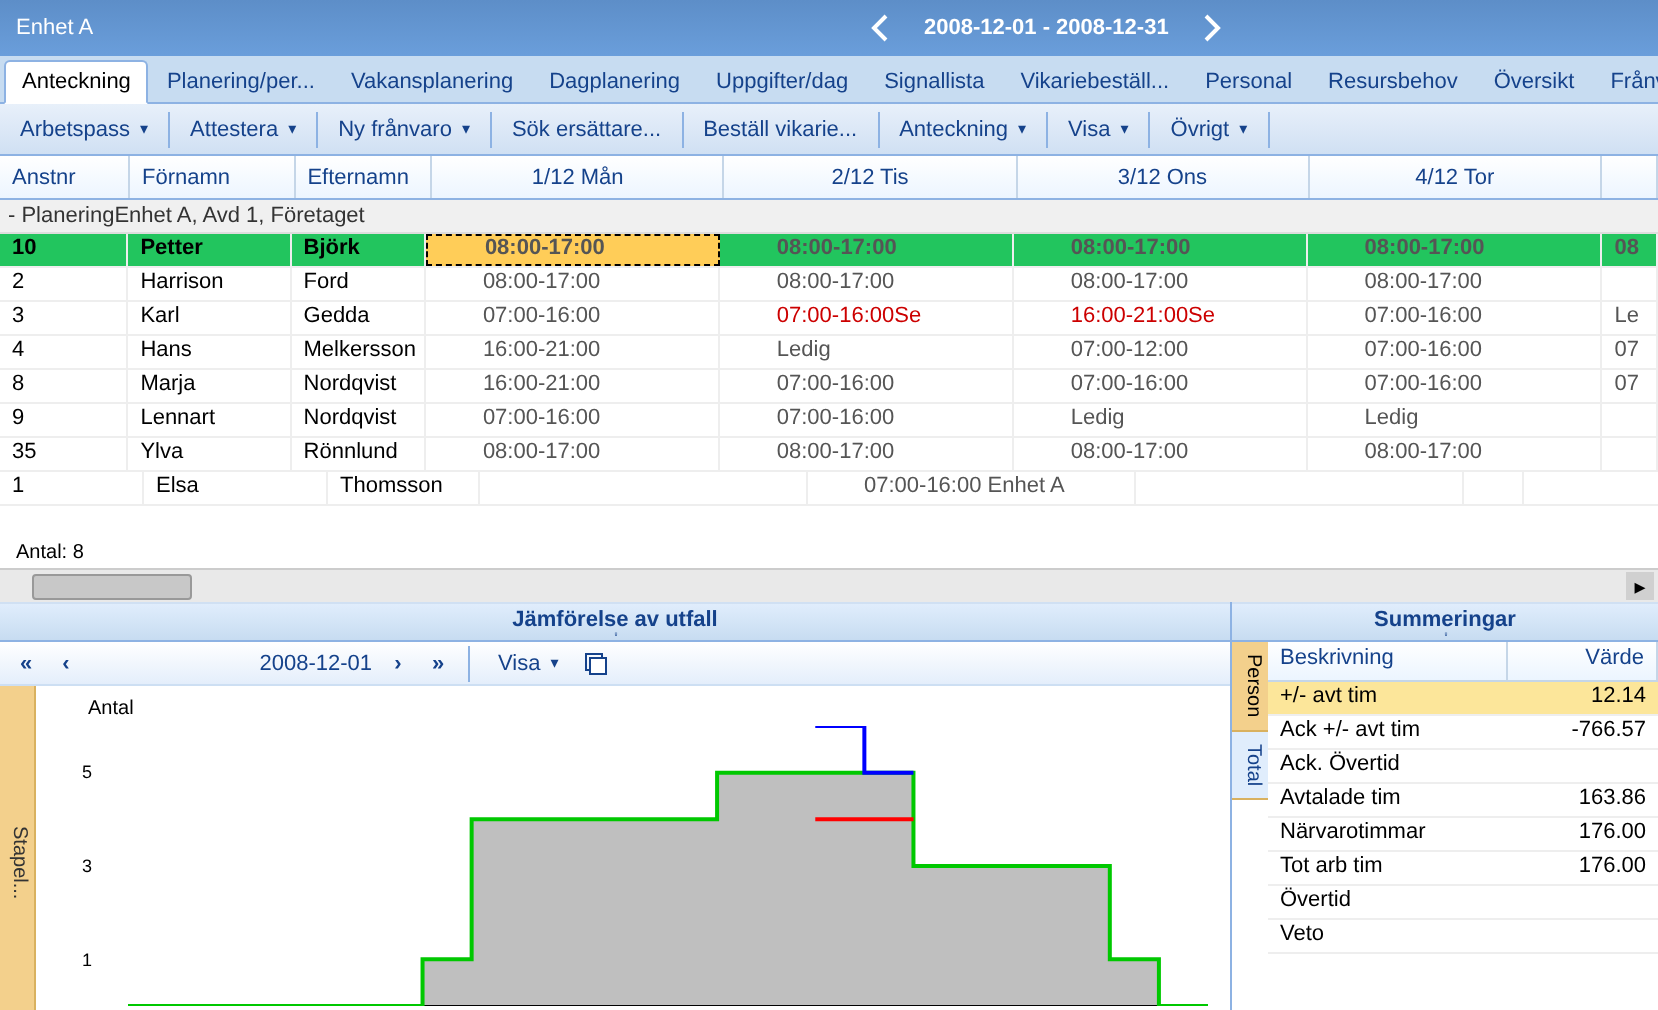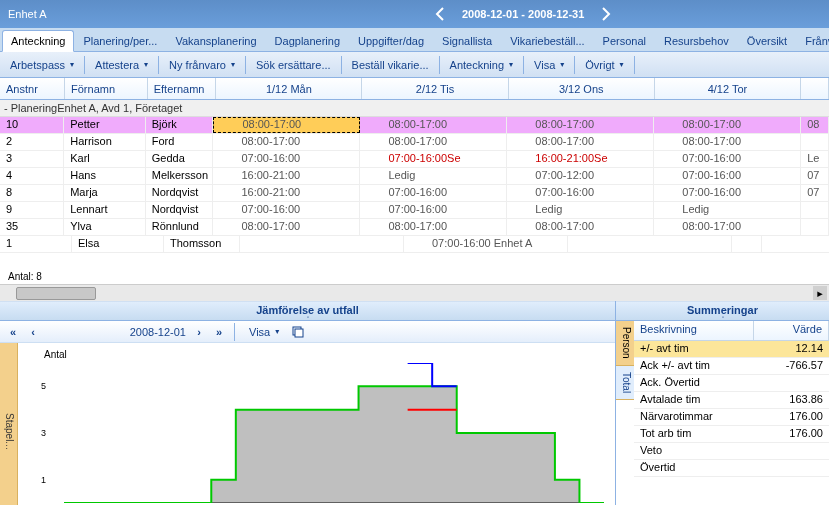--- a/index.html
+++ b/index.html
@@ -24,21 +24,21 @@
 .gh-cell { border-right: 1px solid #c5d6e8; padding: 3px 6px; color: #15428b; display: flex; align-items: center; justify-content: space-between; }
 .gh-cell .sort { font-size: 8px; color: #7a7a7a; }
 
 .grid-body { background: #fff; height: 184px; overflow: hidden; position: relative; }
 .grid-group { background: #f0f0f0; border-bottom: 1px solid #ddd; padding: 2px 4px; font-weight: normal; color: #333; }
 .grid-row { display: flex; height: 17px; border-bottom: 1px solid #eee; }
 .gc { border-right: 1px solid #eee; padding: 1px 6px; overflow: hidden; white-space: nowrap; color: #000; }
 .gc.time-cell { text-align: left; color: #555; }
 .gc.red { color: #cc0000; }
 .gc.sel { background: #ffcd58; border: 1px dashed #000; padding: 0 5px; }
-.grid-row.selected { background: #f0abfc; }
+.grid-row.selected { background: #22c55e; font-weight: bold; }
 
 .grid-scroll { height: 17px; background: #e9e9e9; border-top: 1px solid #ccc; display: flex; align-items: center; position: relative; }
 .grid-scroll .thumb { position: absolute; left: 16px; width: 80px; height: 13px; background: #c8c8c8; border: 1px solid #999; border-radius: 2px; }
 .grid-scroll .arrow-r { position: absolute; right: 2px; width: 14px; height: 14px; background: #d0d0d0; display: flex; align-items: center; justify-content: center; }
 
 .panels { display: flex; height: 218px; }
 .panel-left { width: 616px; border-right: 1px solid #8db2e3; display: flex; flex-direction: column; }
 .panel-right { flex: 1; display: flex; flex-direction: column; }
 
 .panel-header { height: 20px; background: linear-gradient(#e0edfc, #c7dcf1); border-top: 1px solid #d0e0f3; border-bottom: 1px solid #8db2e3; padding: 2px 6px; color: #15428b; font-weight: bold; display: flex; align-items: center; justify-content: space-between; flex-direction: column; }
@@ -328,24 +328,24 @@
             </div>
             <div class="sum-row">
               <div class="sc1">Närvarotimmar</div>
               <div class="sc2">176.00</div>
             </div>
             <div class="sum-row">
               <div class="sc1">Tot arb tim</div>
               <div class="sc2">176.00</div>
             </div>
             <div class="sum-row">
+              <div class="sc1">Övertid</div>
+              <div class="sc2"></div>
+            </div>
+            <div class="sum-row">
               <div class="sc1">Veto</div>
               <div class="sc2"></div>
             </div>
-            <div class="sum-row">
-              <div class="sc1">Övertid</div>
-              <div class="sc2"></div>
-            </div>
           </div>
       </div>
     </div>
   </div>
 </div>
 
 </body></html>

